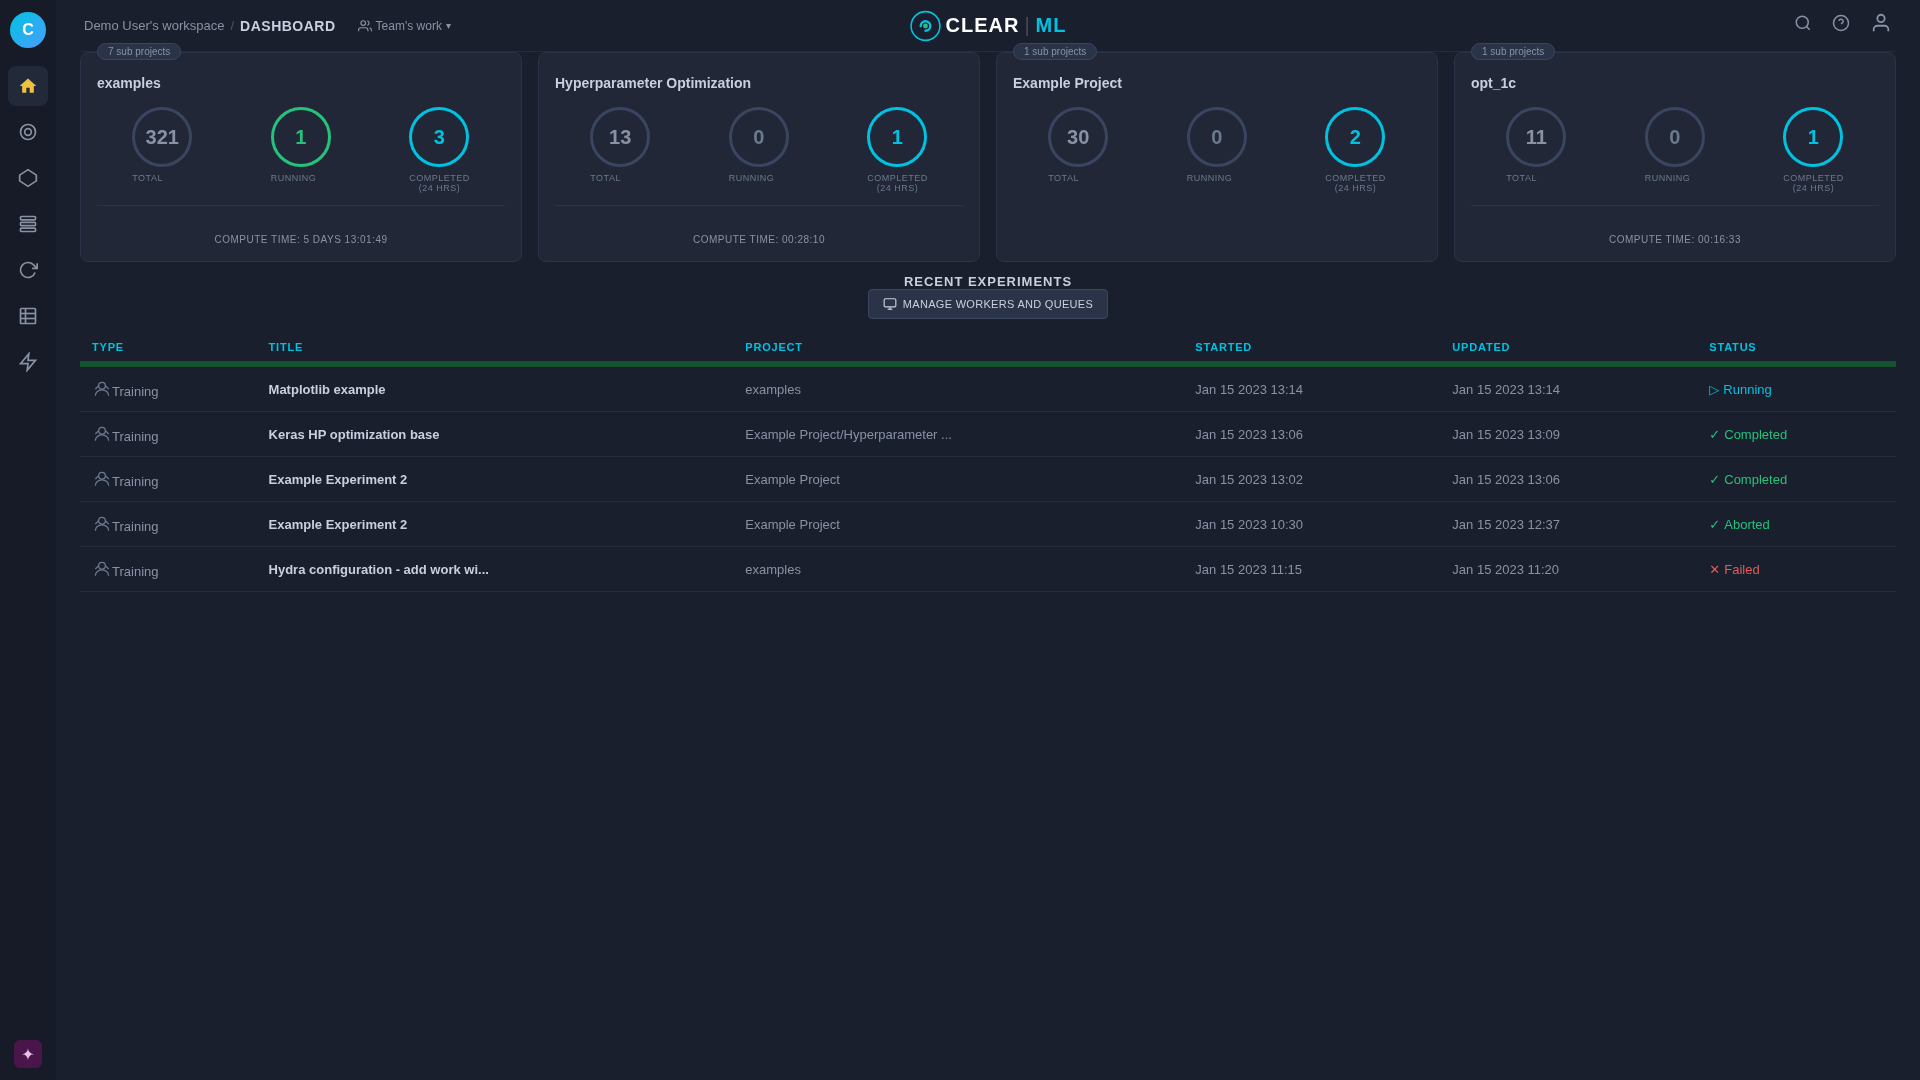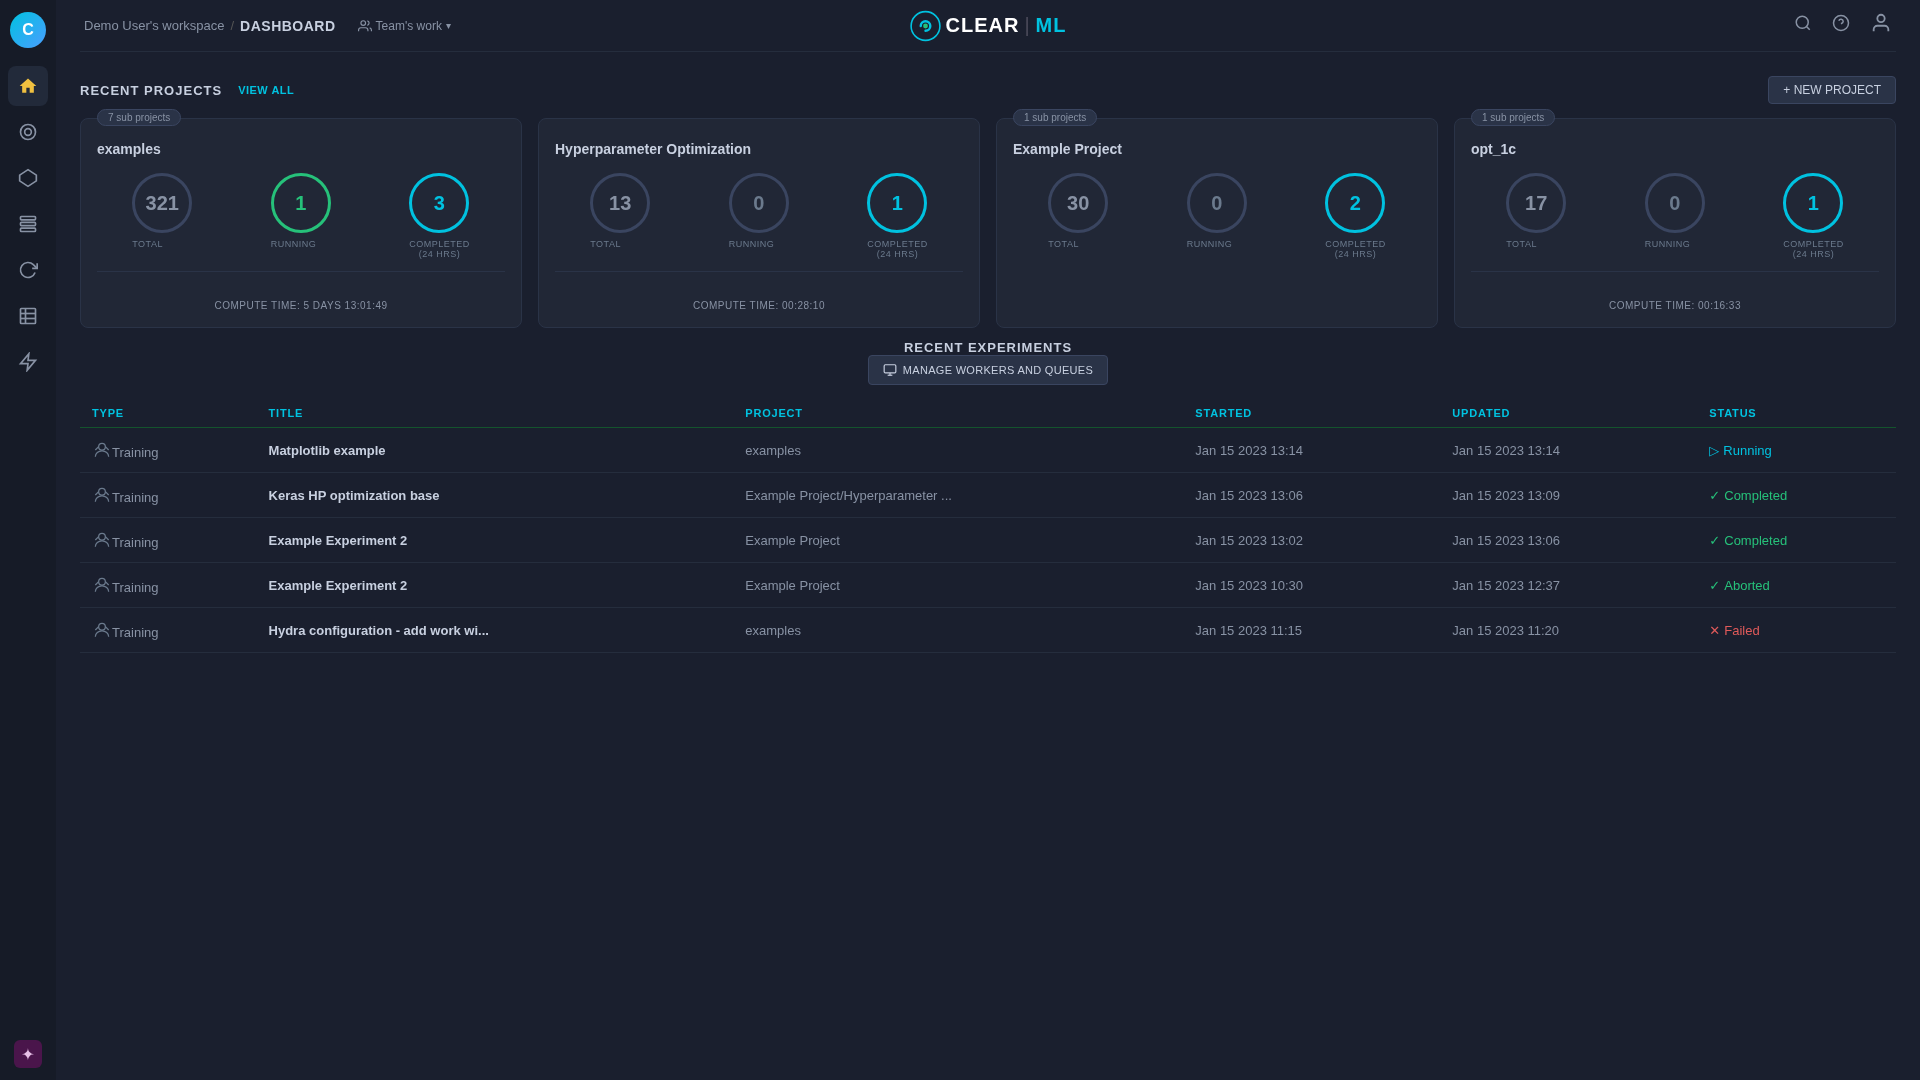--- a/index.html
+++ b/index.html
@@ -268,21 +268,21 @@
       border-collapse: collapse;
     }
     .experiments-table th {
       text-align: left;
       font-size: 11px;
       font-weight: 600;
       letter-spacing: 0.8px;
       color: #00c2e0;
       text-transform: uppercase;
       padding: 8px 12px;
-      border-bottom: 1px solid #14532d;
+      border-bottom: 6px solid #14532d;
     }
     .experiments-table td {
       padding: 12px 12px;
       border-bottom: 1px solid #252d3d;
       font-size: 13px;
       color: #c8d0e0;
       vertical-align: middle;
     }
     .type-cell {
       display: flex;
@@ -406,29 +406,20 @@
       </div>
       <div class="icon-btn">
         <svg width="22" height="22" viewBox="0 0 24 24" fill="none" stroke="currentColor" stroke-width="2">
             <path d="M20 21v-2a4 4 0 0 0-4-4H8a4 4 0 0 0-4 4v2"></path>
             <circle cx="12" cy="7" r="4"></circle>
           </svg>
       </div>
     </div>
   </div>
 
-  <div class="section-header">
-    <div style="display:flex; align-items:center; gap:16px;">
-      <span class="section-title">RECENT PROJECTS</span>
-      <span class="view-all-btn">VIEW ALL</span>
-    </div>
-    <button class="new-project-btn">
-      <span>+ NEW PROJECT</span>
-    </button>
-  </div>
 
   <div class="projects-grid">
 
     <div class="project-card">
       <div class="project-card-tag">
         <span>7 sub projects</span>
       </div>
       <div class="project-name">examples</div>
       <div class="project-stats">
         <div class="stat-item">
@@ -525,21 +516,21 @@
     </div>
 
     <div class="project-card">
       <div class="project-card-tag">
         <span>1 sub projects</span>
       </div>
       <div class="project-name">opt_1c</div>
       <div class="project-stats">
         <div class="stat-item">
           <div class="stat-circle">
-            <span>17</span>
+            <span>11</span>
           </div>
           <div class="stat-label">TOTAL</div>
         </div>
         <div class="stat-item">
           <div class="stat-circle" style="color:#6b7a8d;">
             <span>0</span>
           </div>
           <div class="stat-label">RUNNING</div>
         </div>
         <div class="stat-item">

